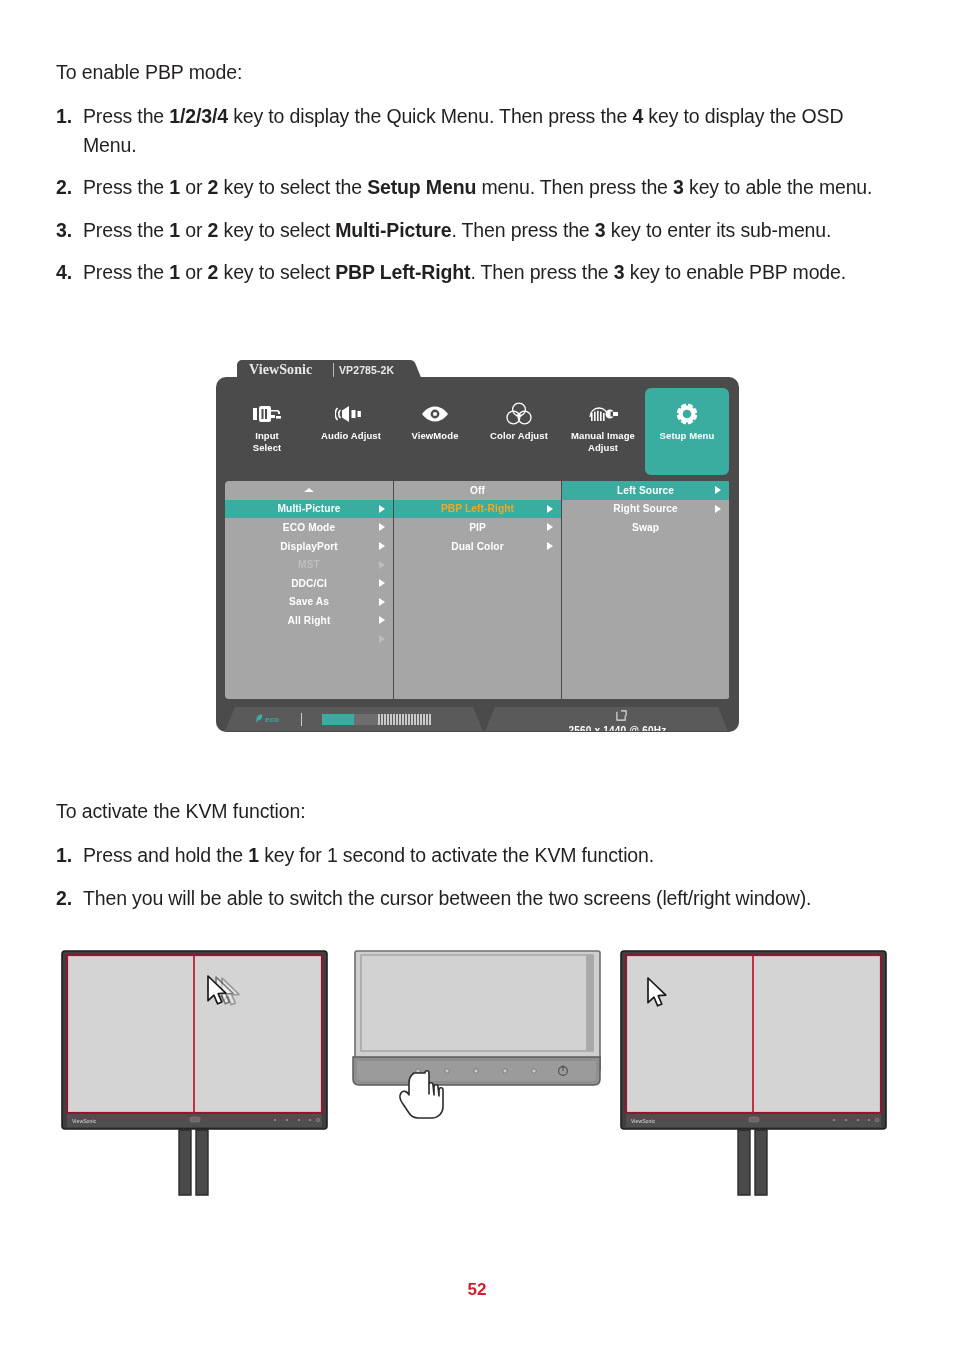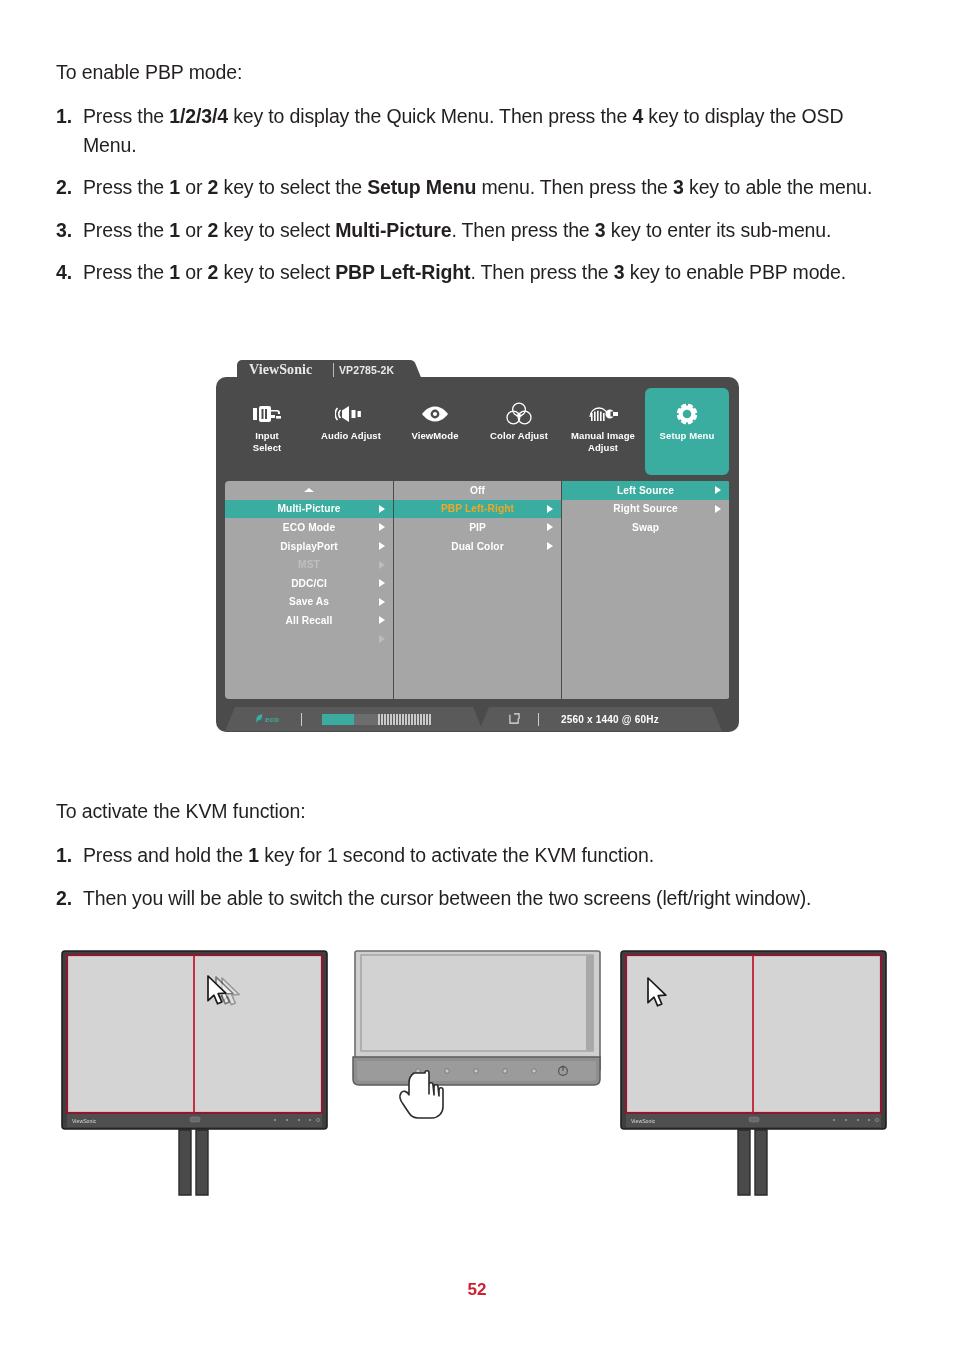--- a/index.html
+++ b/index.html
@@ -128,23 +128,24 @@
   
   .osd-foot { position:absolute; left:9px; top:330px; width:505px; height:24px; }
   .foot-seg {
     position:absolute; top:0; height:24px; border:1px solid #6d6d6d;
     display:flex; align-items:center;
   }
   .foot-left { left:0; width:258px;
     clip-path: polygon(10px 0, 248px 0, 258px 100%, 0 100%);
     border:none;
   }
-  .foot-right { left:254px; width:243px;
+  .foot-right { left:260px; width:243px;
     clip-path: polygon(10px 0, 233px 0, 243px 100%, 0 100%);
     border:none;
+    flex-direction:column;
   }
   .eco { margin-left:30px; font-size:8px; color:#3aada0; font-weight:bold; display:flex; align-items:center;}
   .vsep { width:1px; height:13px; background:#cccccc; margin:0 0 0 22px; }
   .bargroup { margin-left:20px; display:flex; align-items:center; height:11px; }
   .bar-fill { width:32px; height:11px; background:#3aada0; }
   .bar-rest { width:24px; height:11px; background:#6d6d6d; }
   .bar-ticks { display:flex; height:11px; }
   .tick { width:2px; height:11px; background:#c9c9c9; margin-right:1px; }
   .ext-icon { margin-left:30px; }
   .res-text { margin-left:22px; font-size:10px; font-weight:bold; color:#ffffff; letter-spacing:0.2px; }
@@ -299,21 +300,21 @@
             </div>
             <div class="row">
               <span>DDC/CI</span>
               <span class="caret"></span>
             </div>
             <div class="row">
               <span>Save As</span>
               <span class="caret"></span>
             </div>
             <div class="row">
-              <span>All Recall</span>
+              <span>All Right</span>
               <span class="caret"></span>
             </div>
             <div class="row dim">
               <span class="downcaret"></span>
             </div>
           </div>
         <div class="col c2" id="col2">
             <div class="row">
               <span>Off</span>
             </div>

